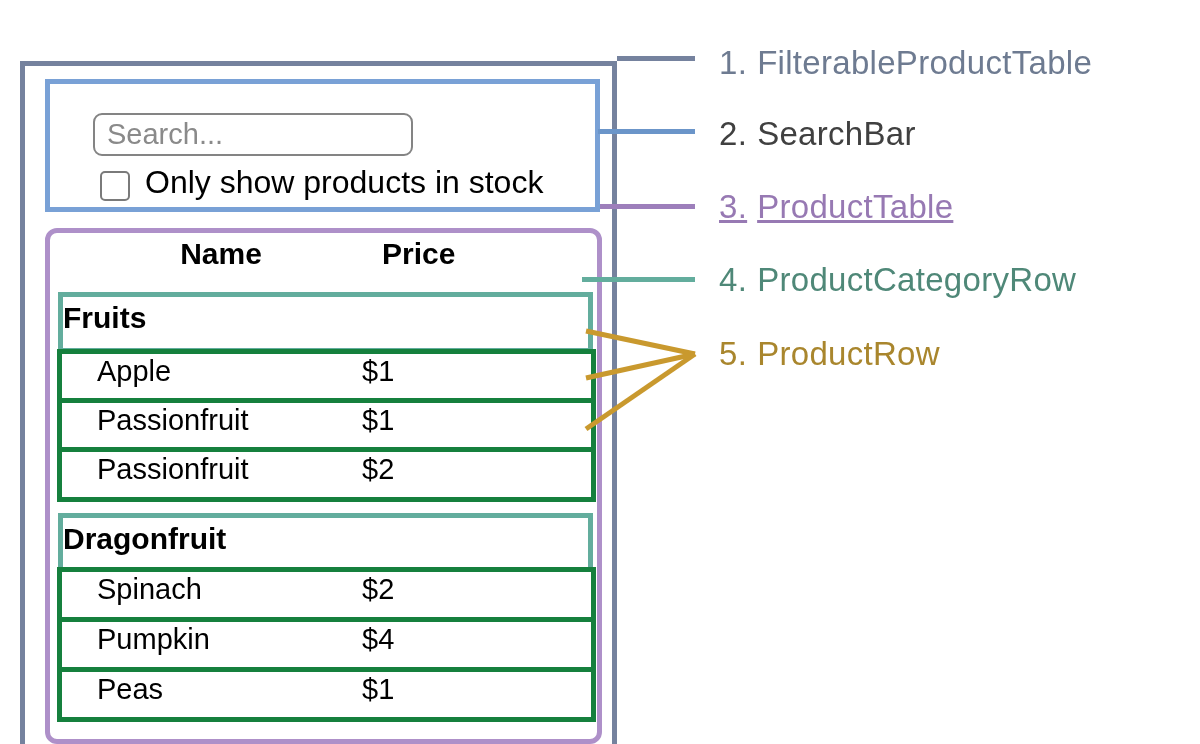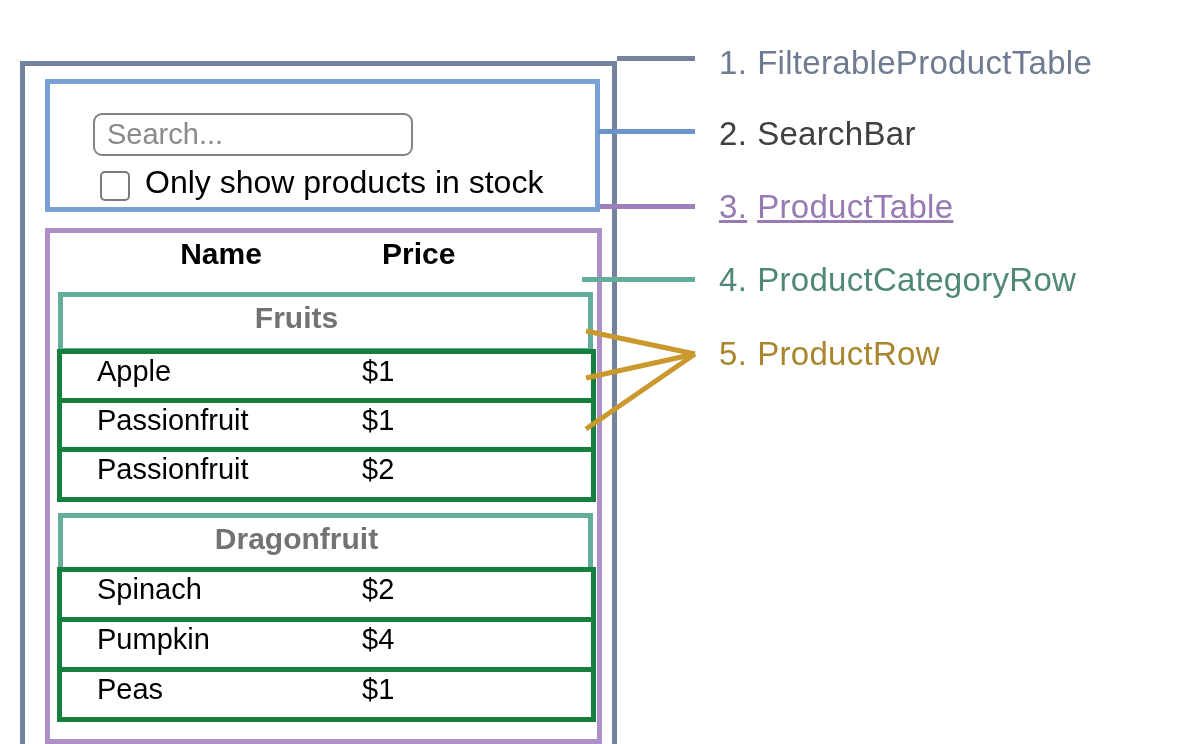--- a/index.html
+++ b/index.html
@@ -21,21 +21,21 @@
   .search-input::placeholder{color:#8a8a8a;opacity:1;}
   .checkbox{position:absolute;left:50px;top:87px;width:26px;height:26px;border:2px solid #7a7a7a;
     border-radius:5px;background:#fff;}
   .checkbox-label{position:absolute;left:95px;top:80px;font-size:32px;line-height:36px;color:#000;white-space:nowrap;}
 
   
   .hdr{position:absolute;top:4px;height:34px;line-height:34px;font-size:30px;font-weight:bold;color:#000;}
   .hdr-name{left:8px;width:326px;text-align:center;}
   .hdr-price{left:332px;}
   .cat-box{position:absolute;left:8px;width:525px;height:51px;border:5px solid #63ad9d;background:#fff;}
-  .cat-text{width:calc(100% - 58px);text-align:center;line-height:41px;font-size:30px;font-weight:bold;color:#737373;}
+  .cat-text{width:calc(100% - 58px);line-height:41px;font-size:30px;font-weight:bold;color:#000000;}
   .prod-row{position:absolute;left:7px;width:529px;height:45px;border:5px solid #15803d;background:#fff;}
   .prod-row .cell{position:absolute;top:0;height:35px;line-height:35px;font-size:29px;color:#000;white-space:nowrap;}
   .cell-name{left:35px;}
   .cell-price{left:300px;}
   .oos{color:#f23c2a;}
 
   
   .conn{position:absolute;height:5px;}
   .conn1{left:617px;top:56px;width:78px;background:#75829e;}
   .conn2{left:598px;top:129px;width:97px;background:#6b95c9;}
@@ -57,21 +57,21 @@
 <div id="canvas">
 
   <div class="abs outer-box">
 
     <div class="abs search-box" style="left:20px;top:13px;">
       <input class="search-input" type="text" placeholder="Search..." style="">
       <div class="checkbox"></div>
       <div class="checkbox-label">Only show products in stock</div>
     </div>
 
-    <div class="abs table-box" style="left:20px;top:162px;">
+    <div class="abs table-box" style="left:20px;top:162px;border-radius:12px;">
       <div class="hdr hdr-name">Name</div>
       <div class="hdr hdr-price">Price</div>
 
       <div class="cat-box" style="top:59px;">
         <div class="cat-text">Fruits</div>
       </div>
 
       <div class="prod-row" style="top:116px;">
         <span class="cell cell-name">Apple</span>
         <span class="cell cell-price">$1</span>

